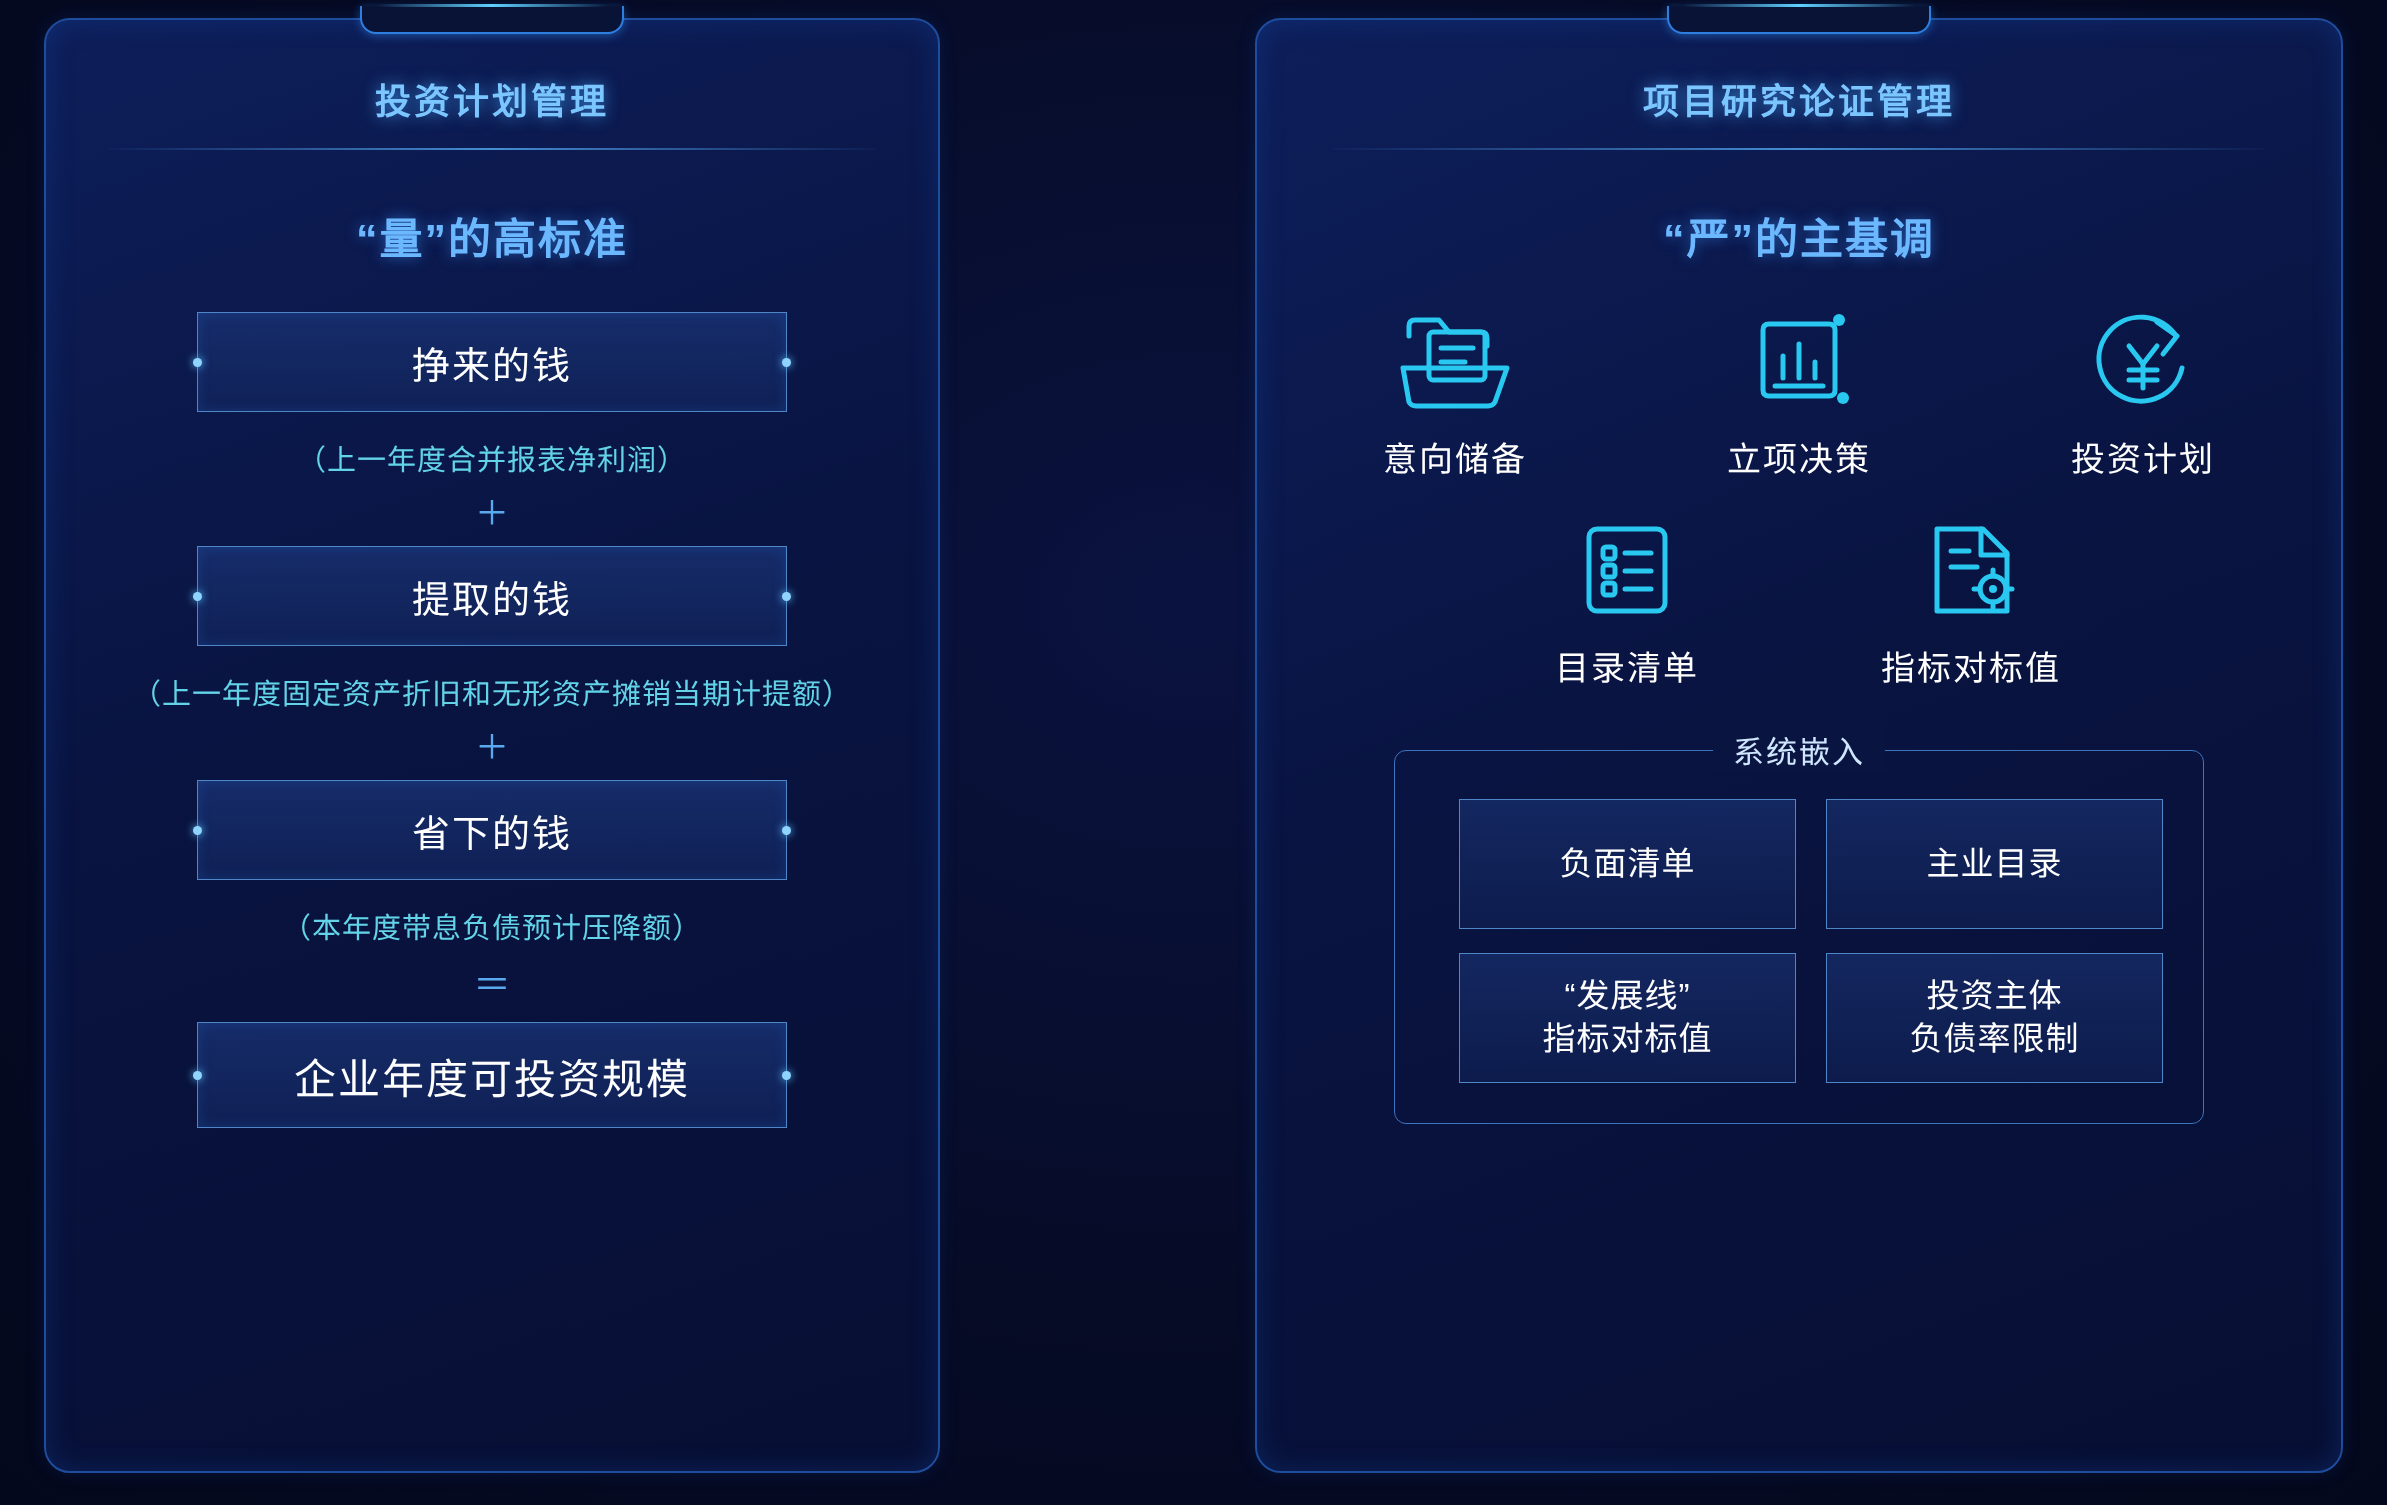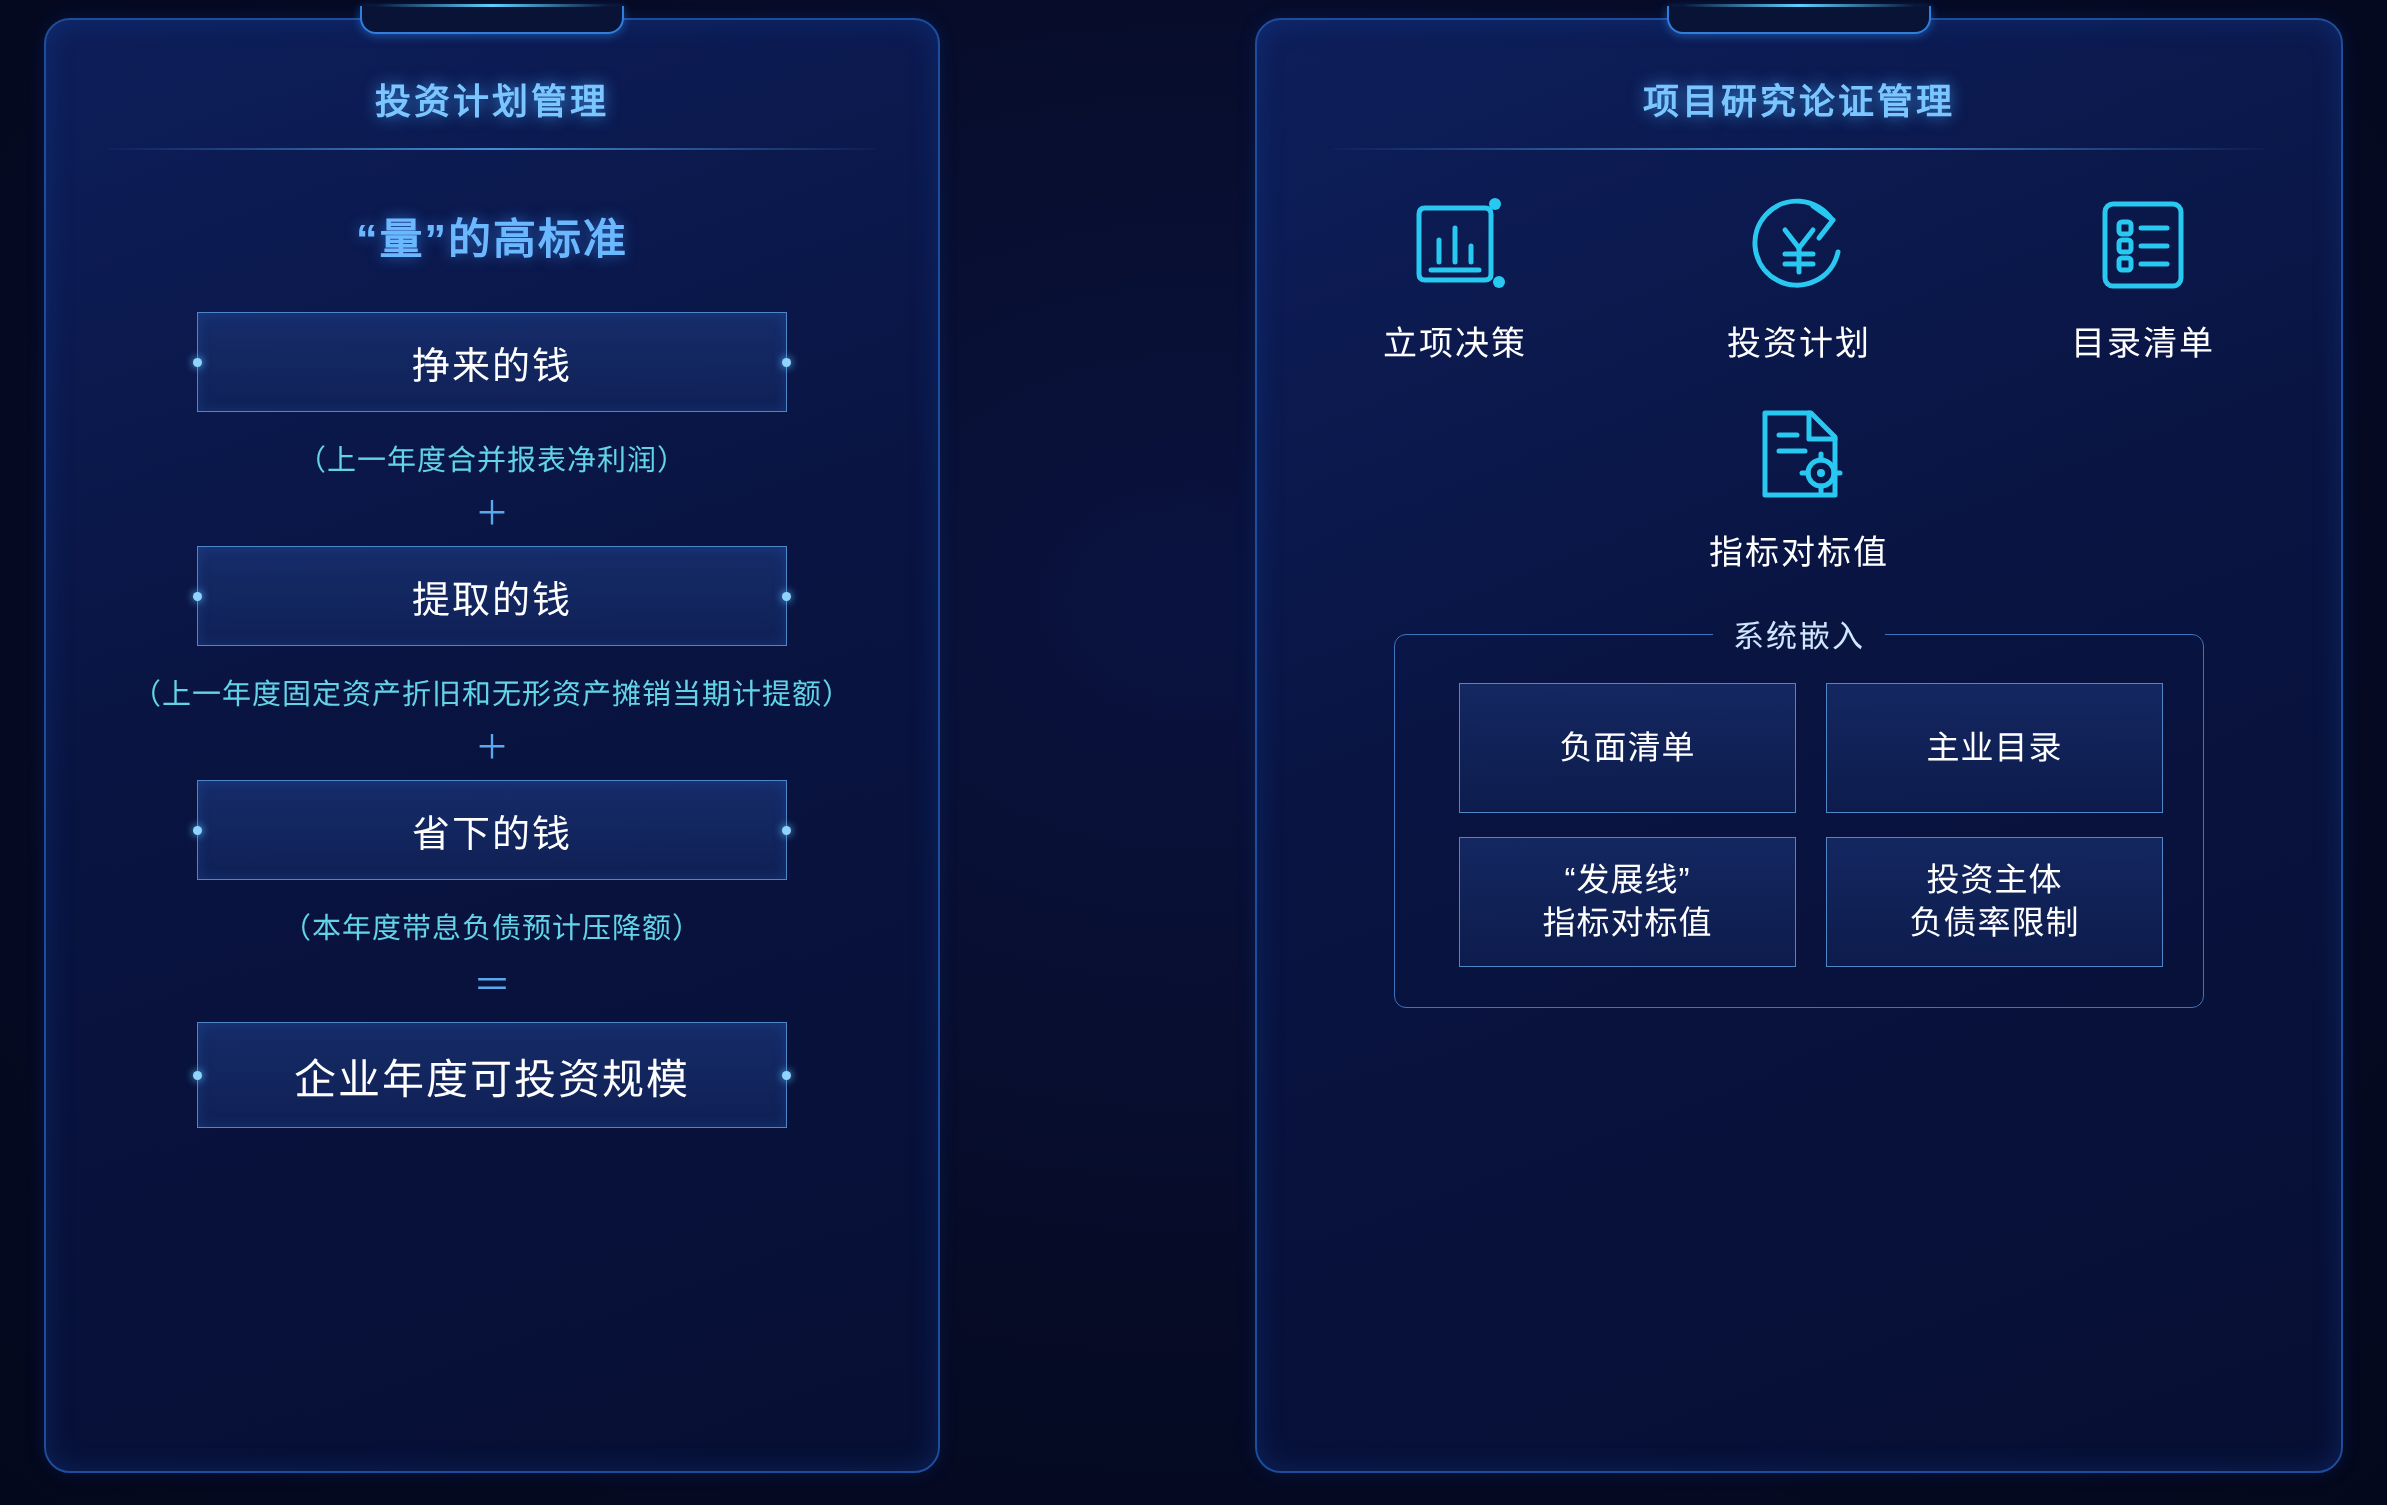--- a/index.html
+++ b/index.html
@@ -243,23 +243,36 @@
 
     </div>
   </section>
 
   <section class="panel panel-right">
     <div class="notch"></div>
 
     <h1 class="panel-title">项目研究论证管理</h1>
     <div class="title-rule"></div>
 
+    <h2 class="sub-title">“严”的主基调</h2>
 
     <div class="icon-grid">
 
+      <div class="icon-cell">
+        <span>
+          <svg width="120" height="110" viewBox="0 0 120 110" fill="none" stroke="#28c8f0" stroke-width="5" stroke-linecap="round" stroke-linejoin="round">
+            <path d="M14 30 L14 20 Q14 14 20 14 L44 14 L54 26 L86 26 Q92 26 92 32 L92 40"></path>
+            <rect x="34" y="26" width="56" height="48" rx="4"></rect>
+            <line x1="46" y1="42" x2="78" y2="42"></line>
+            <line x1="46" y1="56" x2="70" y2="56"></line>
+            <path d="M8 62 L112 62 L100 96 Q98 100 93 100 L21 100 Q16 100 14 96 Z"></path>
+          </svg>
+        </span>
+        <span class="icon-label">意向储备</span>
+      </div>
 
       <div class="icon-cell">
         <span>
           <svg width="120" height="110" viewBox="0 0 120 110" fill="none" stroke="#28c8f0" stroke-width="5" stroke-linecap="round" stroke-linejoin="round">
             <path d="M30 18 L90 18 Q96 18 96 24 L96 84 Q96 90 90 90 L30 90 Q24 90 24 84 L24 24 Q24 18 30 18 Z"></path>
             <line x1="44" y1="72" x2="44" y2="50"></line>
             <line x1="60" y1="72" x2="60" y2="38"></line>
             <line x1="76" y1="72" x2="76" y2="56"></line>
             <line x1="36" y1="80" x2="84" y2="80"></line>
             <circle cx="100" cy="14" r="6" fill="#28c8f0" stroke="none"></circle>

